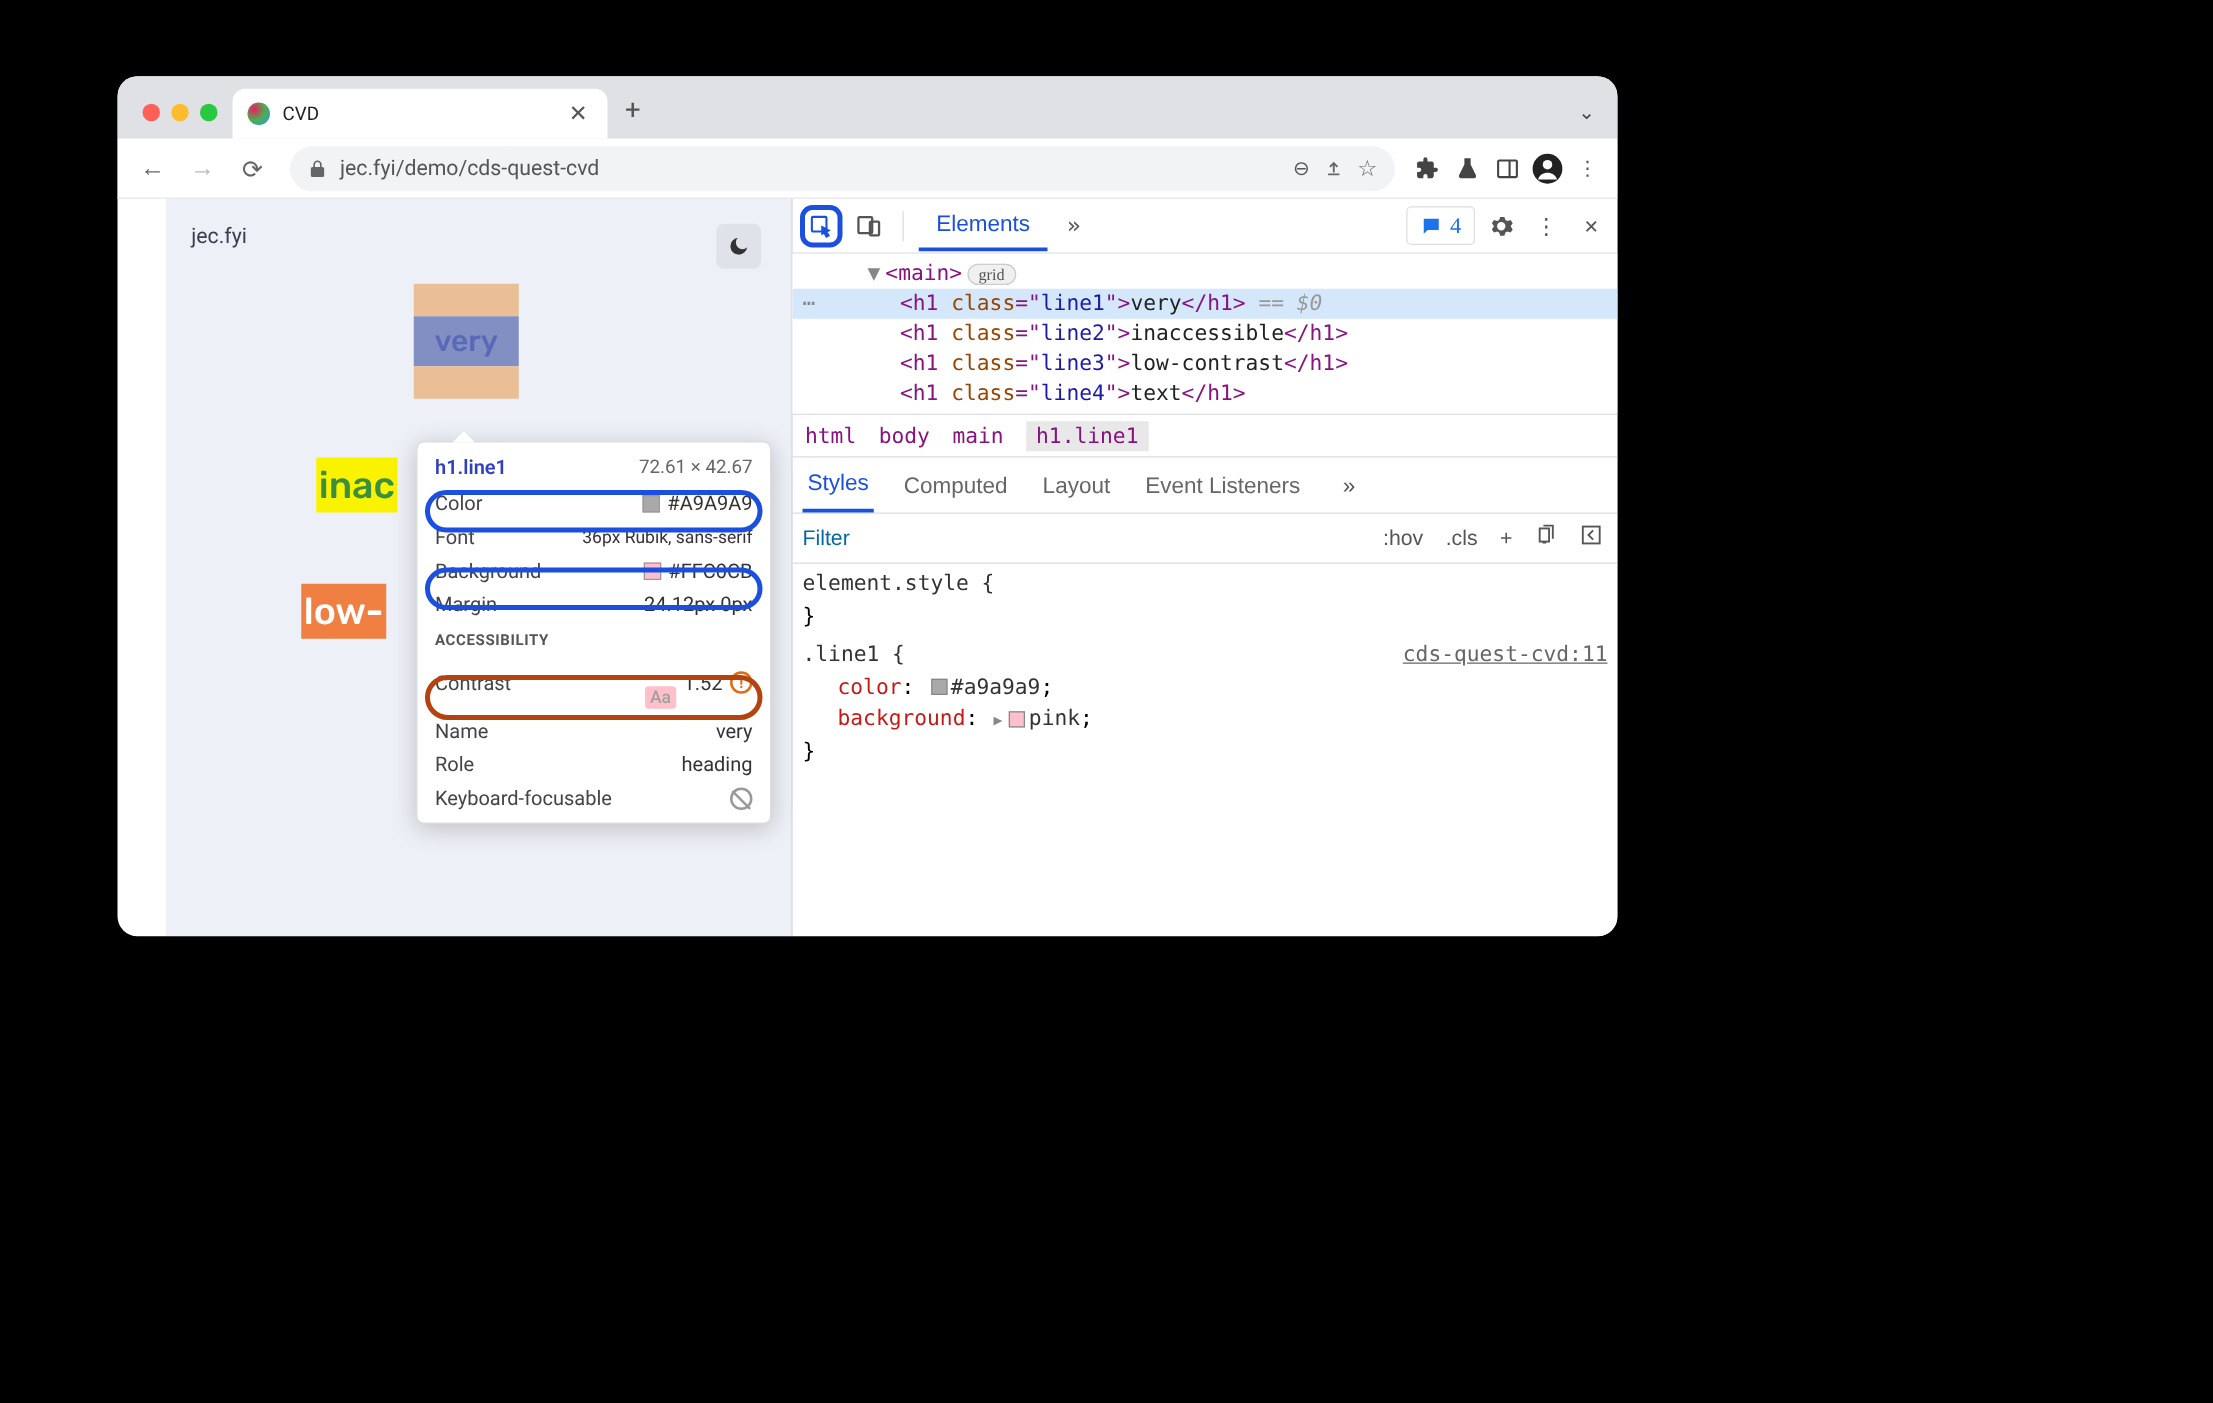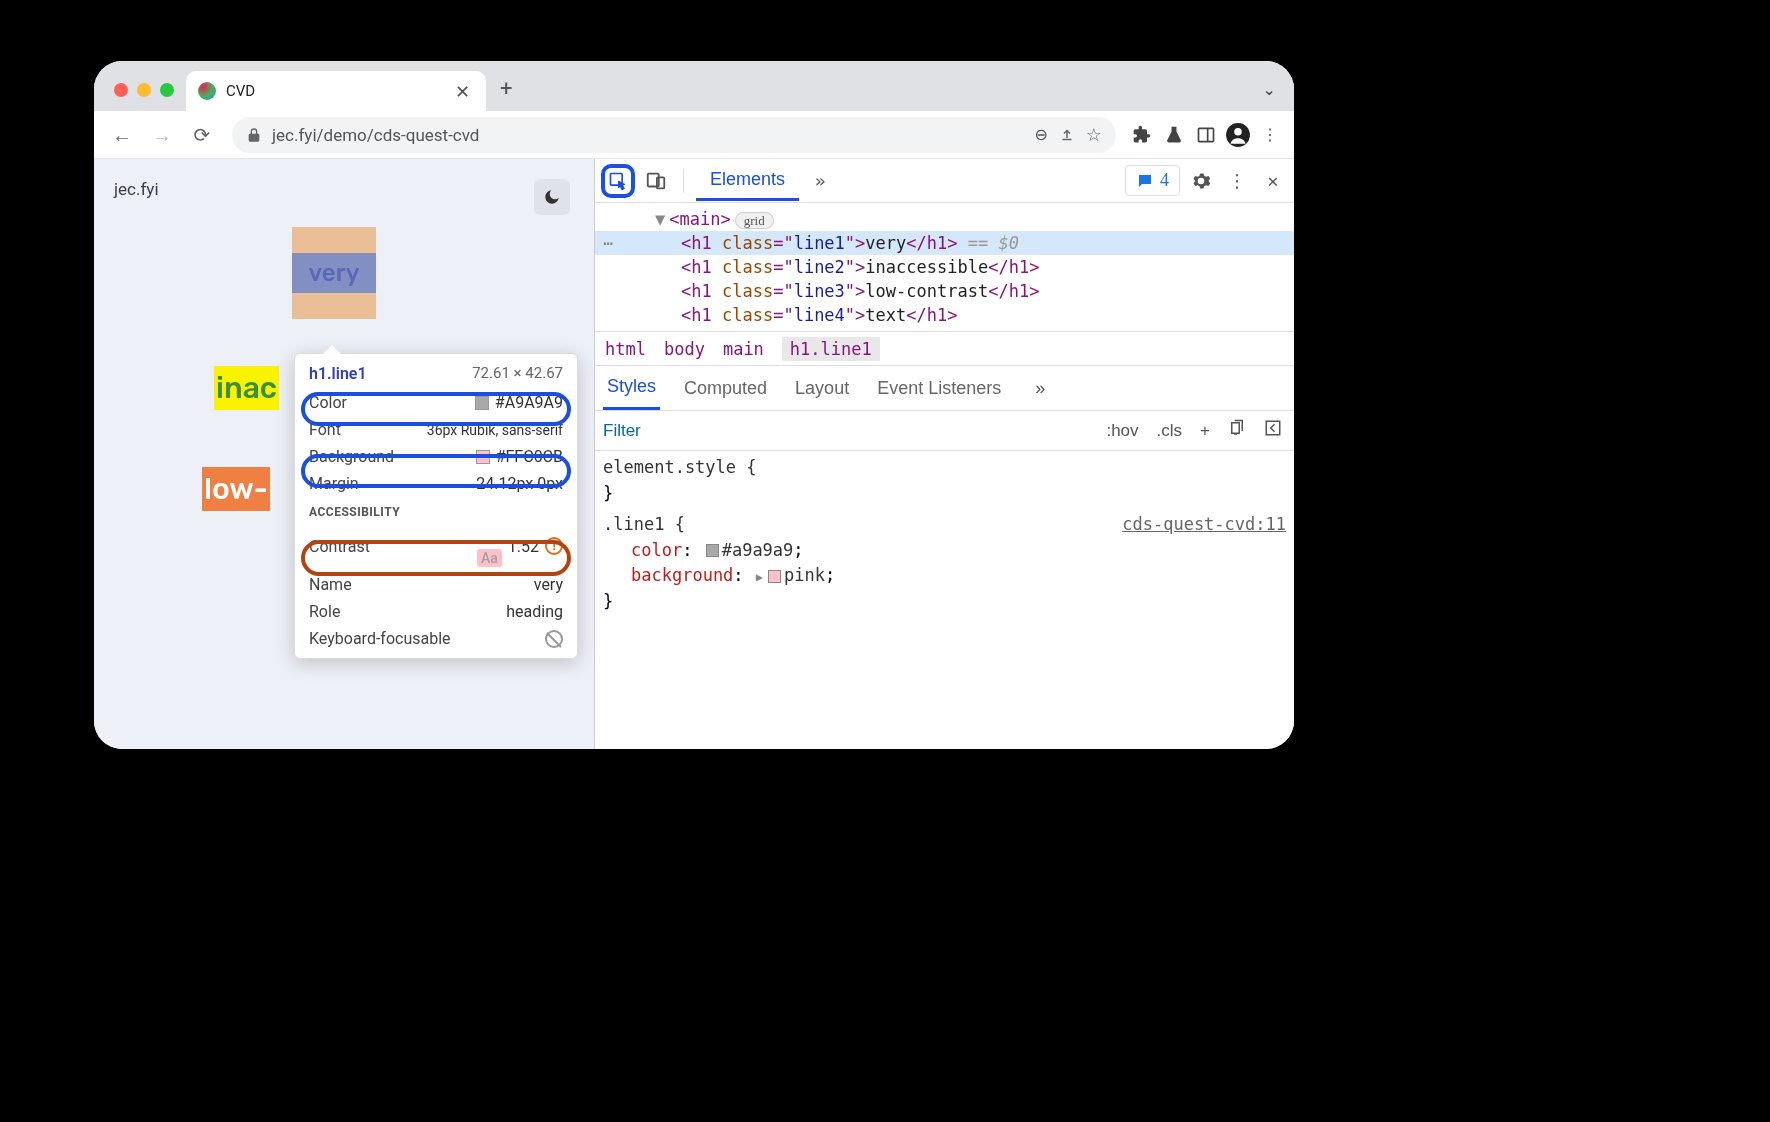--- a/index.html
+++ b/index.html
@@ -10,21 +10,21 @@
   font-family: -apple-system, BlinkMacSystemFont, "Segoe UI", Roboto, sans-serif;
   position: relative;
 }
 .browser-window {
   position: absolute;
   left: 94px;
   top: 61px;
   width: 1200px;
   height: 688px;
   background: #fff;
-  border-radius: 28px;
+  border-radius: 16px;
   box-shadow: 0 20px 60px rgba(0,0,0,.5);
   overflow: hidden;
   display: flex;
   flex-direction: column;
 }
 
 .tab-bar {
   height: 50px;
   background: #dfe1e5;
   display: flex;
@@ -95,20 +95,21 @@
   color: #555;
 }
 .addr-icon { width: 16px; height: 16px; }
 .addr-text { flex: 1; }
 .tb-icon { width: 28px; height: 28px; display: flex; align-items: center; justify-content: center; color: #555; cursor: pointer; }
 
 .content {
   flex: 1;
   display: flex;
   overflow: hidden;
+  padding-left: 39px;
 }
 
 .page-panel {
   width: 500px;
   background: #eef0f7;
   position: relative;
   padding: 20px;
 }
 .page-brand { font-size: 17px; color: #3c3c50; }
 .dark-toggle {

